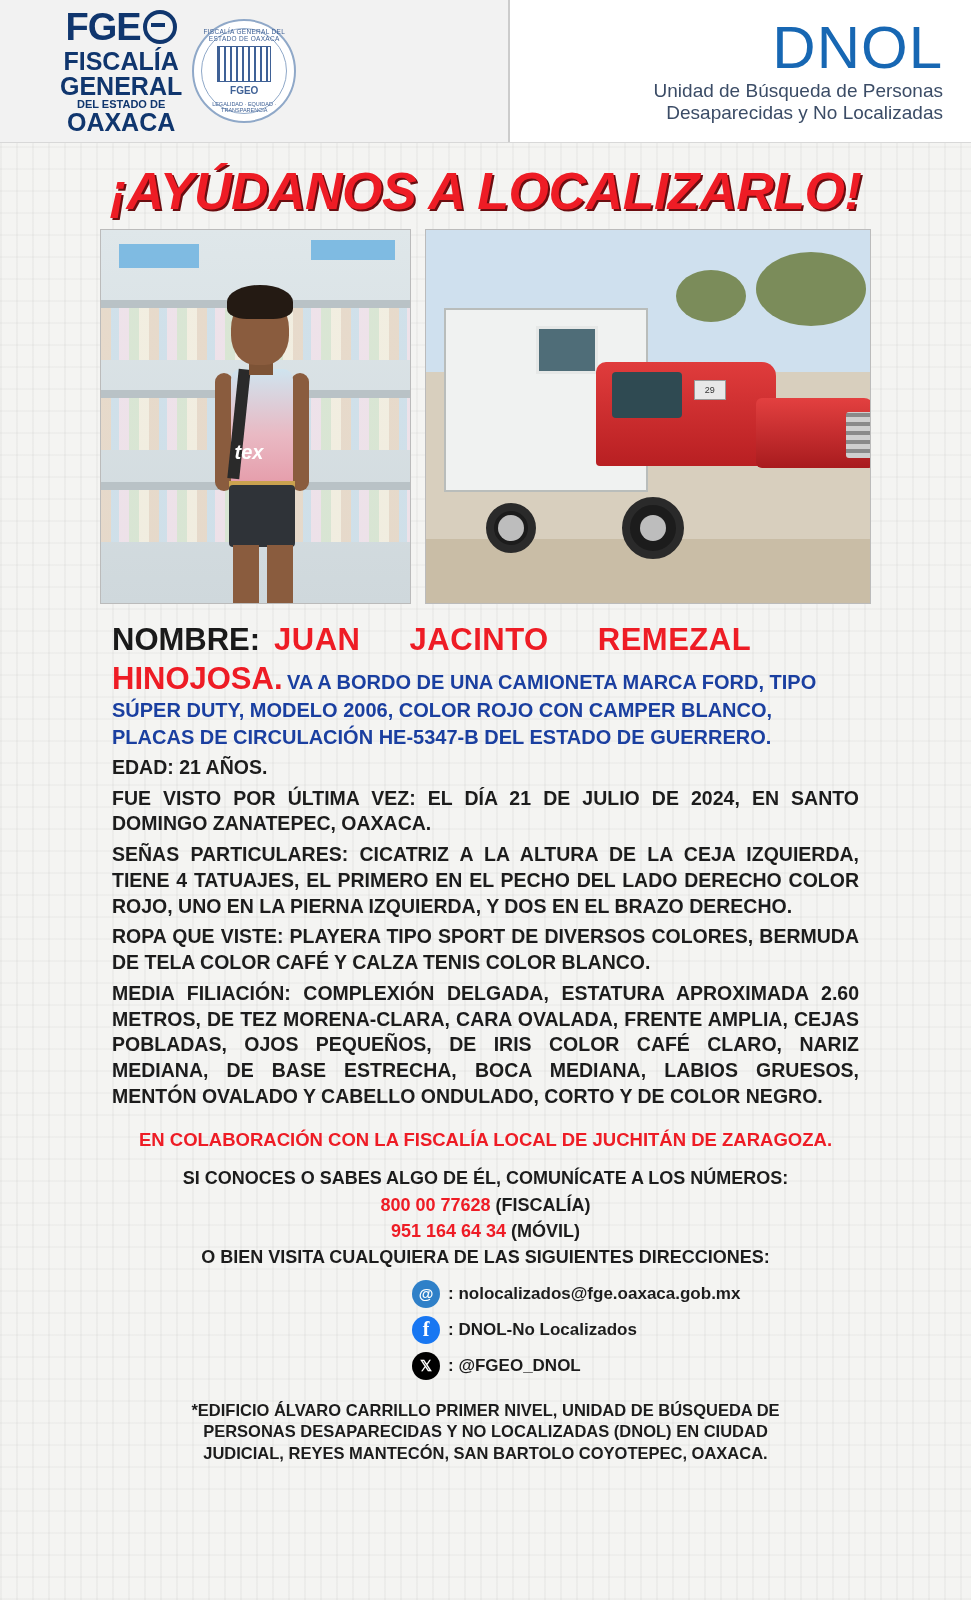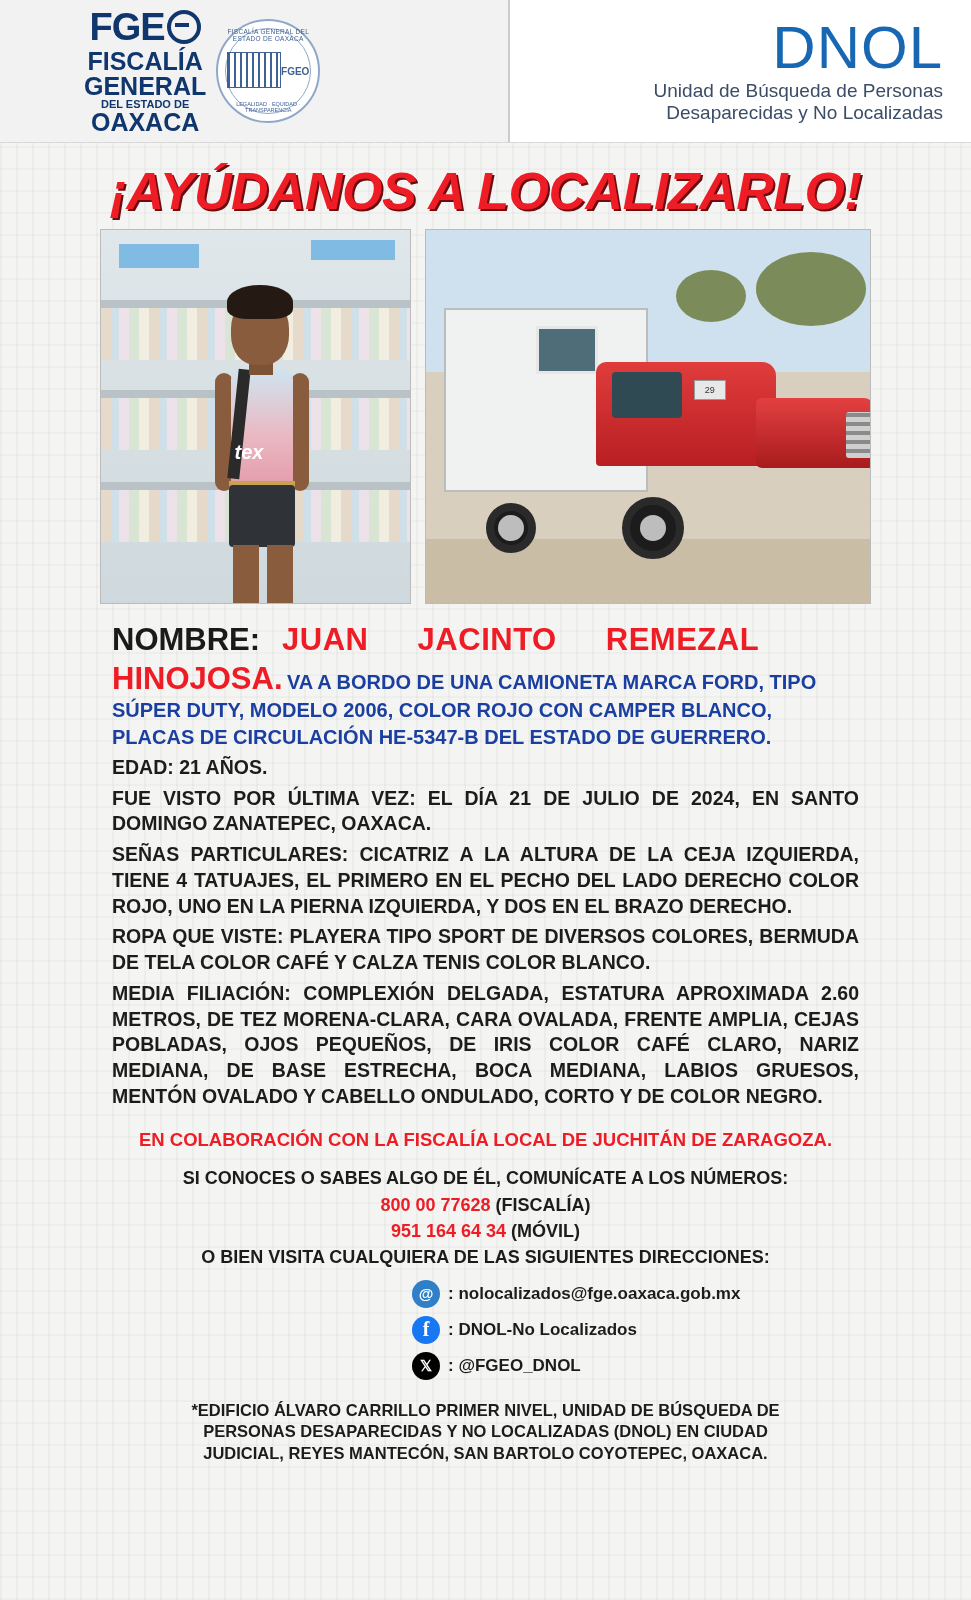--- a/index.html
+++ b/index.html
@@ -31,21 +31,21 @@
     background: #ffffff;
     display: flex;
     align-items: stretch;
     border-bottom: 1px solid #d8d8d8;
   }
   .header-left {
     width: 510px;
     display: flex;
     align-items: center;
     gap: 10px;
-    padding-left: 84px;
+    padding-left: 60px;
     box-sizing: border-box;
     background: #f2f2f2;
     border-right: 2px solid #cccccc;
   }
   .fgeo-logo {
     display: flex;
     flex-direction: column;
     align-items: center;
     line-height: 1;
   }
@@ -97,21 +97,21 @@
     text-align: center;
     box-sizing: border-box;
     position: relative;
     background: #fff;
   }
   .seal-inner {
     width: 84px; height: 84px;
     border: 1px solid #8fa8c8;
     border-radius: 50%;
     display:flex; align-items:center; justify-content:center;
-    flex-direction: row;
+    flex-direction: column;
   }
   .seal-top {
     position: absolute;
     top: 7px; left: 0; right: 0;
     font-size: 6.5px;
     letter-spacing: .3px;
   }
   .seal-bottom {
     position: absolute;
     bottom: 8px; left: 0; right: 0;
@@ -354,21 +354,21 @@
   .name-line {
     font-size: 31px;
     font-weight: bold;
     color: #1a1a1a;
     line-height: 1.18;
     margin-bottom: 2px;
   }
   .name-label { color: #1a1a1a; }
   .name-value {
     color: #ee1c25;
-    margin-left: 22px;
+    margin-left: 14px;
     letter-spacing: 0.5px;
     word-spacing: 40px;
   }
   .name-value2 { color: #ee1c25; }
   .vehicle {
     color: #1a3fa0;
     font-size: 20px;
     font-weight: bold;
     line-height: 1.32;
   }

